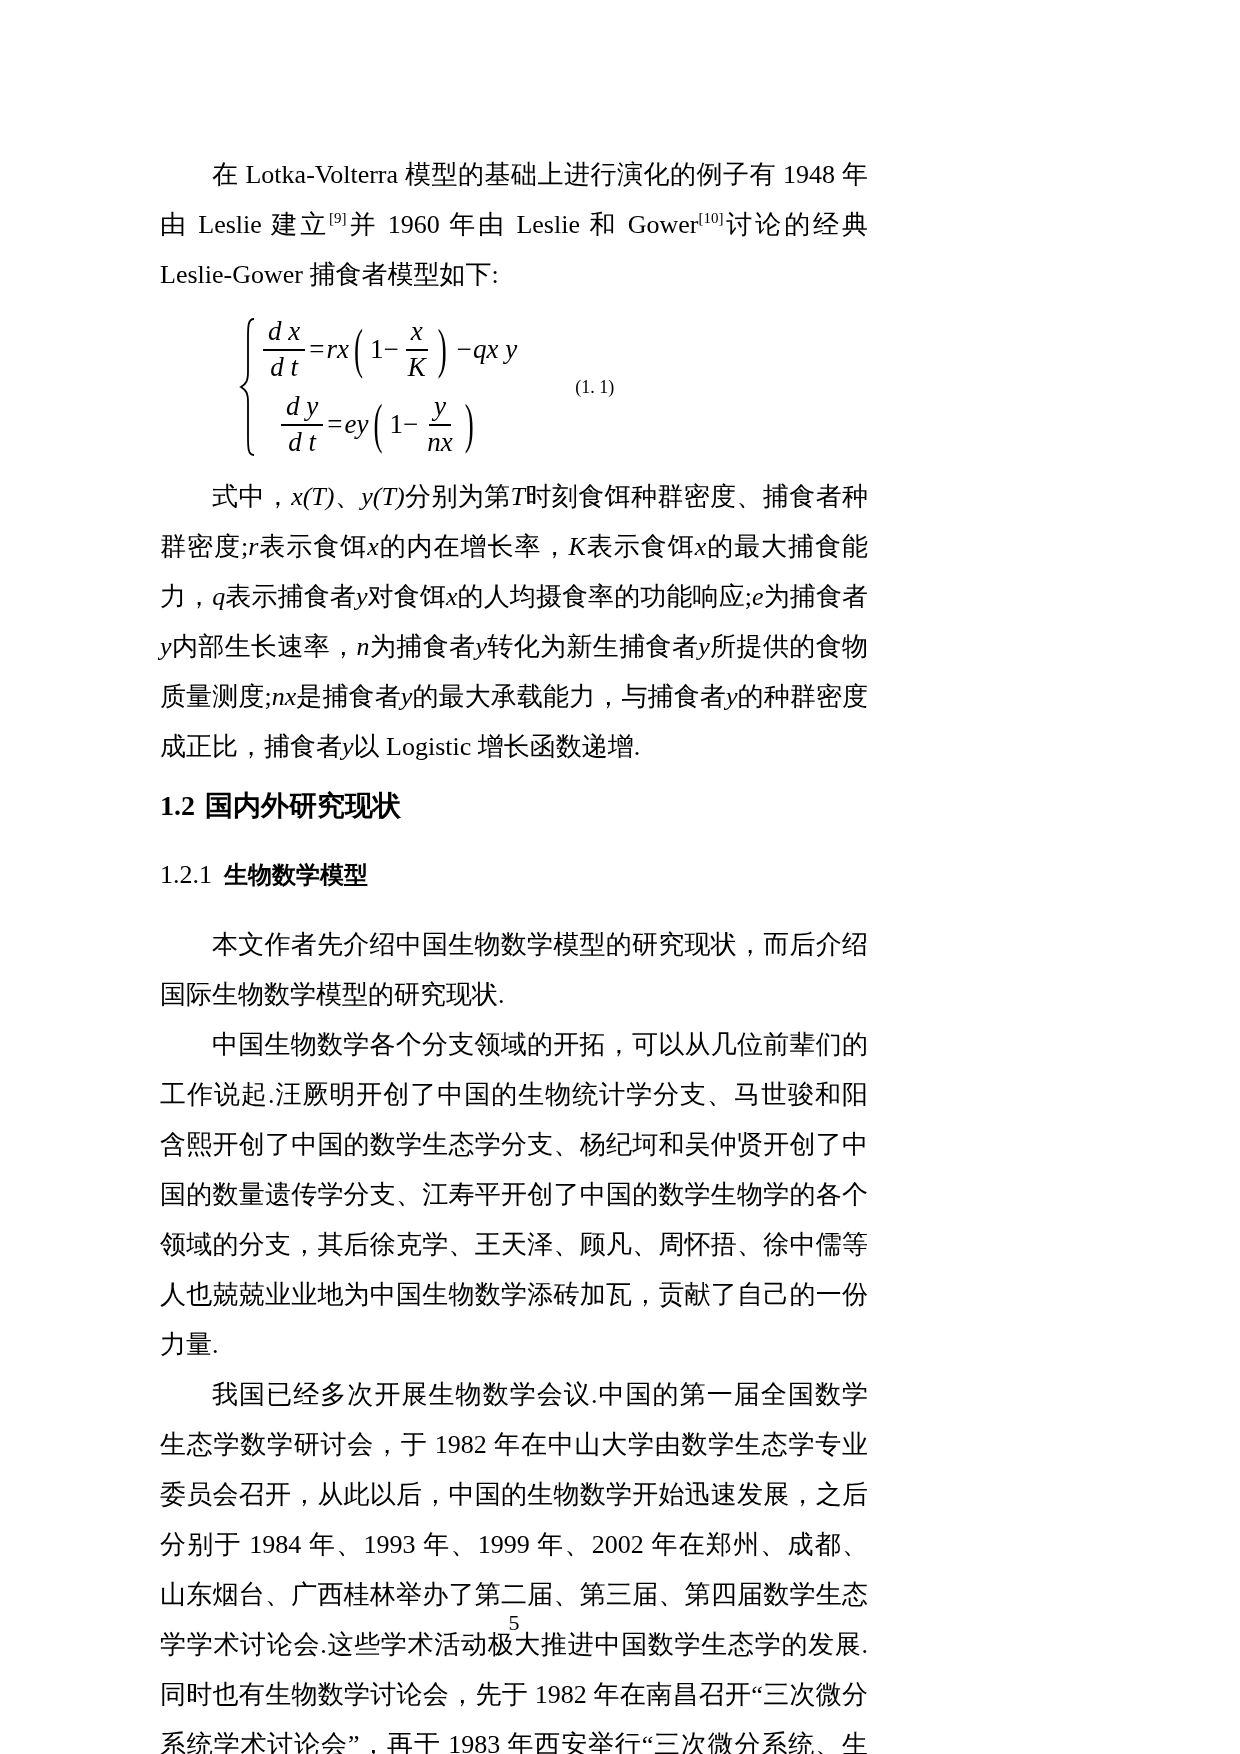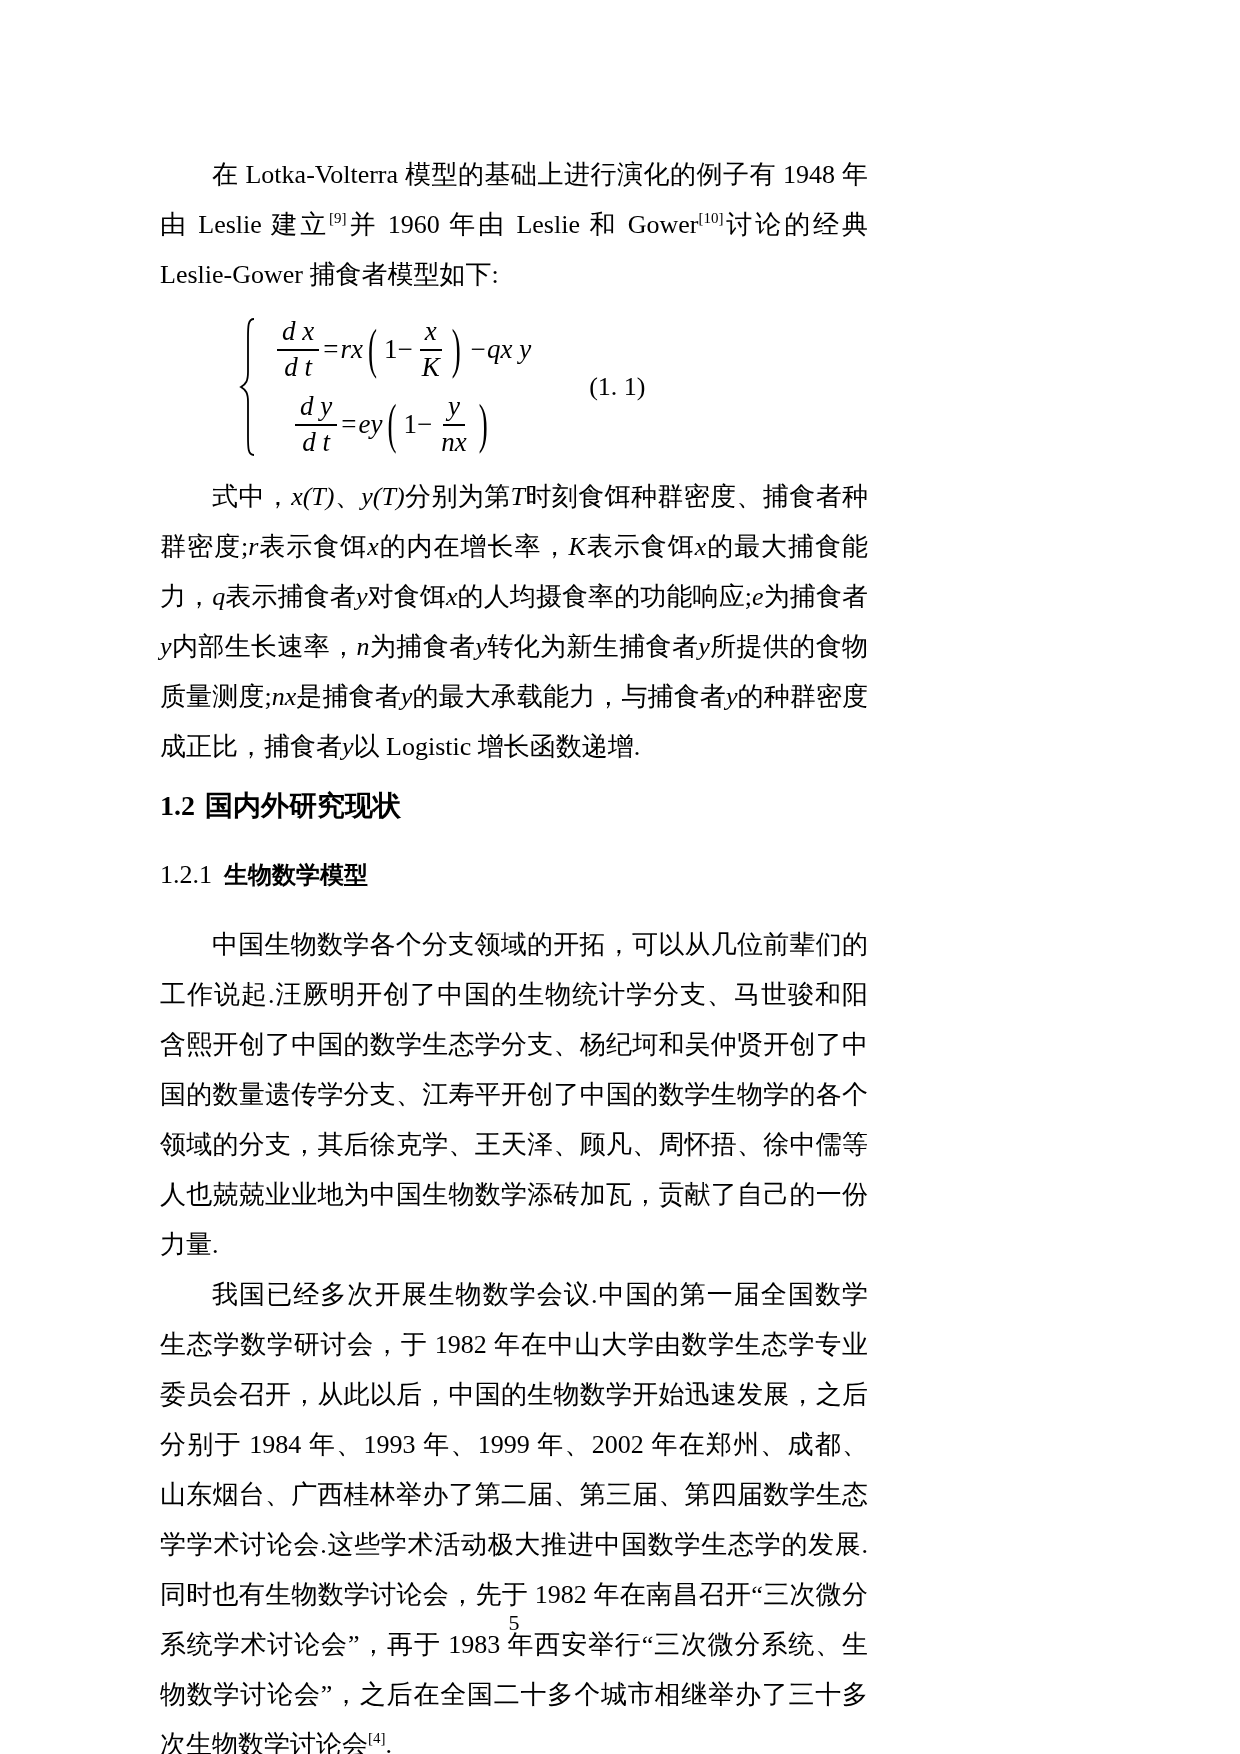--- a/index.html
+++ b/index.html
@@ -13,30 +13,30 @@
     margin:0;font-size:26px;line-height:50px;
     text-align:justify;text-indent:2em;
   }
   .sup{vertical-align:super;font-size:15px;line-height:0;}
   .mi{font-style:italic;}
 
   
   .eq-block{margin:16px 0 14px 78px;}
   .eq-main{display:flex;align-items:center;}
   .eq-brace{display:inline-flex;align-items:center;}
-  .eq-lines{display:flex;flex-direction:column;gap:12px;margin-left:19px;}
+  .eq-lines{display:flex;flex-direction:column;gap:12px;margin-left:5px;}
   .eq-line{display:flex;align-items:center;font-size:27px;line-height:1;}
   .eq-line2{margin-left:18px;}
   .frac{display:inline-flex;flex-direction:column;align-items:center;margin:0 2px;}
   .ftop{padding:0 5px 4px;border-bottom:2px solid #000;}
   .fbot{padding:3px 5px 0;}
   .rel{margin:0 2px;font-style:normal;}
   .paren{display:inline-block;transform:scaleY(2.05);font-size:27px;margin:0 5px;font-style:normal;}
   .tail{margin-left:3px;}
-  .eq-number{font-size:26px;margin-left:58px;}
+  .eq-number{font-size:18px;margin-left:58px;}
 
   
   .h1{font-size:28px;font-weight:bold;margin:16px 0 0 0;line-height:1.25;}
   .h1 .hnum{margin-right:10px;}
   .h2{font-size:26px;font-weight:normal;margin:36px 0 28px 0;line-height:1.25;}
   .h2 .h2num{margin-right:12px;}
   .h2 .h2title{font-weight:bold;font-family:"Liberation Sans","DejaVu Sans",sans-serif;font-size:24px;}
 
   .page-number{
     position:absolute;bottom:118px;left:0;width:100%;
@@ -97,20 +97,21 @@
   <p class="para"><span>式中，</span><span class="mi">x(T)</span><span>、</span><span class="mi">y(T)</span><span>分别为第</span><span class="mi">T</span><span>时刻食饵种群密度、捕食者种群密度;</span><span class="mi">r</span><span>表示食饵</span><span class="mi">x</span><span>的内在增长率，</span><span class="mi">K</span><span>表示食饵</span><span class="mi">x</span><span>的最大捕食能力，</span><span class="mi">q</span><span>表示捕食者</span><span class="mi">y</span><span>对食饵</span><span class="mi">x</span><span>的人均摄食率的功能响应;</span><span class="mi">e</span><span>为捕食者</span><span class="mi">y</span><span>内部生长速率，</span><span class="mi">n</span><span>为捕食者</span><span class="mi">y</span><span>转化为新生捕食者</span><span class="mi">y</span><span>所提供的食物质量测度;</span><span class="mi">nx</span><span>是捕食者</span><span class="mi">y</span><span>的最大承载能力，与捕食者</span><span class="mi">y</span><span>的种群密度成正比，捕食者</span><span class="mi">y</span><span>以 Logistic 增长函数递增.</span></p>
 
   <h2 class="h1">
     <span class="hnum">1.2</span><span>国内外研究现状</span>
   </h2>
 
   <h3 class="h2">
     <span class="h2num">1.2.1</span><span class="h2title">生物数学模型</span>
   </h3>
 
+  <p class="para"><span>本文作者先介绍中国生物数学模型的研究现状，而后介绍国际生物数学模型的研究现状.</span></p>
 
   <p class="para"><span>中国生物数学各个分支领域的开拓，可以从几位前辈们的工作说起.汪厥明开创了中国的生物统计学分支、马世骏和阳含熙开创了中国的数学生态学分支、杨纪坷和吴仲贤开创了中国的数量遗传学分支、江寿平开创了中国的数学生物学的各个领域的分支，其后徐克学、王天泽、顾凡、周怀捂、徐中儒等人也兢兢业业地为中国生物数学添砖加瓦，贡献了自己的一份力量.</span></p>
 
   <p class="para"><span>我国已经多次开展生物数学会议.中国的第一届全国数学生态学数学研讨会，于 1982 年在中山大学由数学生态学专业委员会召开，从此以后，中国的生物数学开始迅速发展，之后分别于 1984 年、1993 年、1999 年、2002 年在郑州、成都、山东烟台、广西桂林举办了第二届、第三届、第四届数学生态学学术讨论会.这些学术活动极大推进中国数学生态学的发展.同时也有生物数学讨论会，先于 1982 年在南昌召开“三次微分系统学术讨论会”，再于 1983 年西安举行“三次微分系统、生物数学讨论会”，之后在全国二十多个城市相继举办了三十多次生物数学讨论会</span><span class="sup">[4]</span><span>.</span></p>
 
   <p class="para"><span>我国出版了许多生物数学专著.自上世纪 80 年代开始，我国也陆续出版了关于生物</span></p>
 
   <div class="page-number">5</div>
 
 </div>

